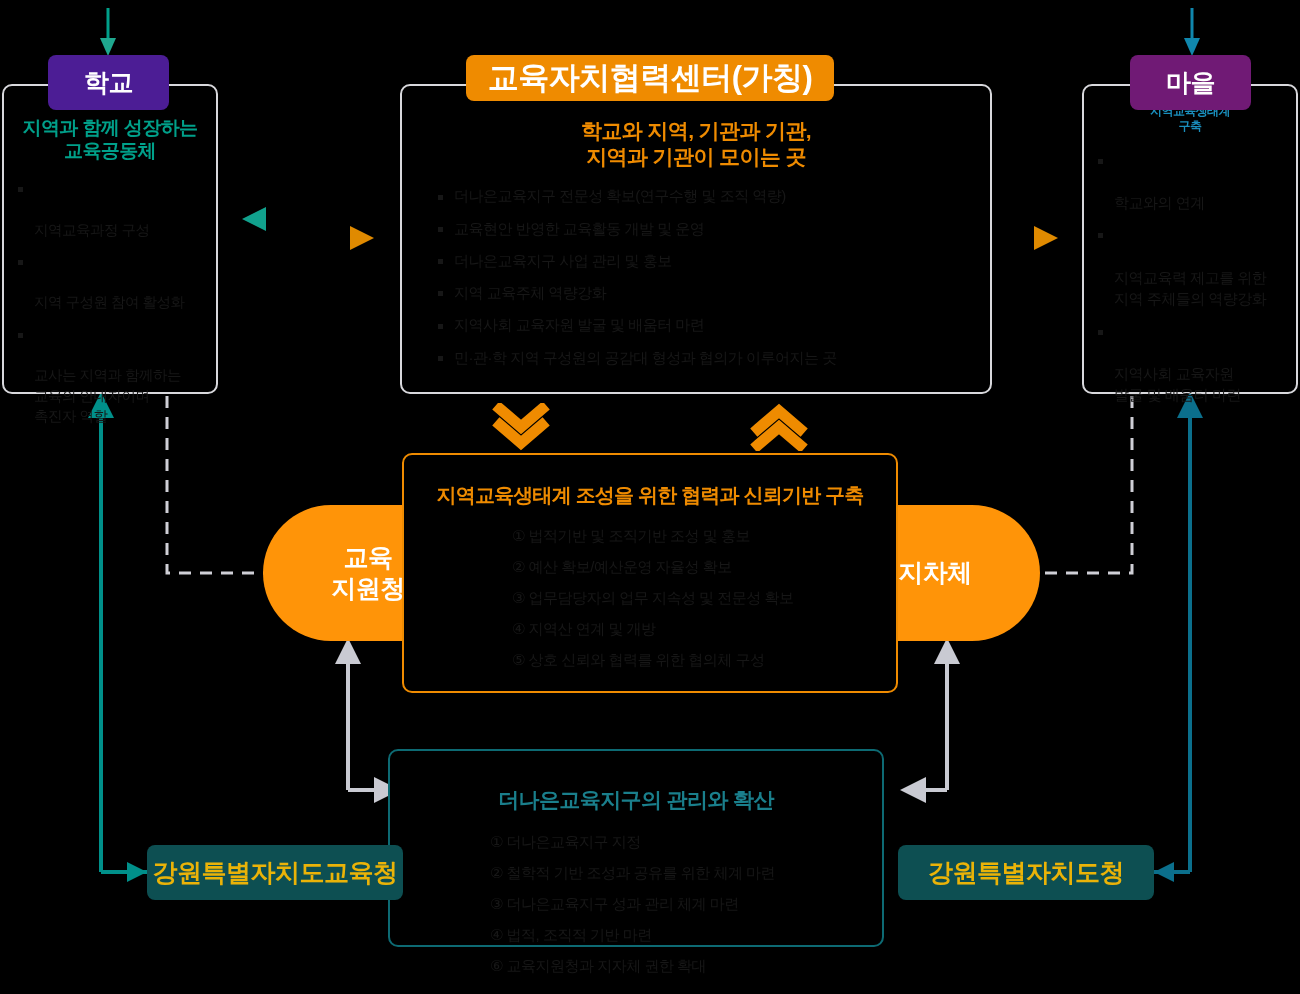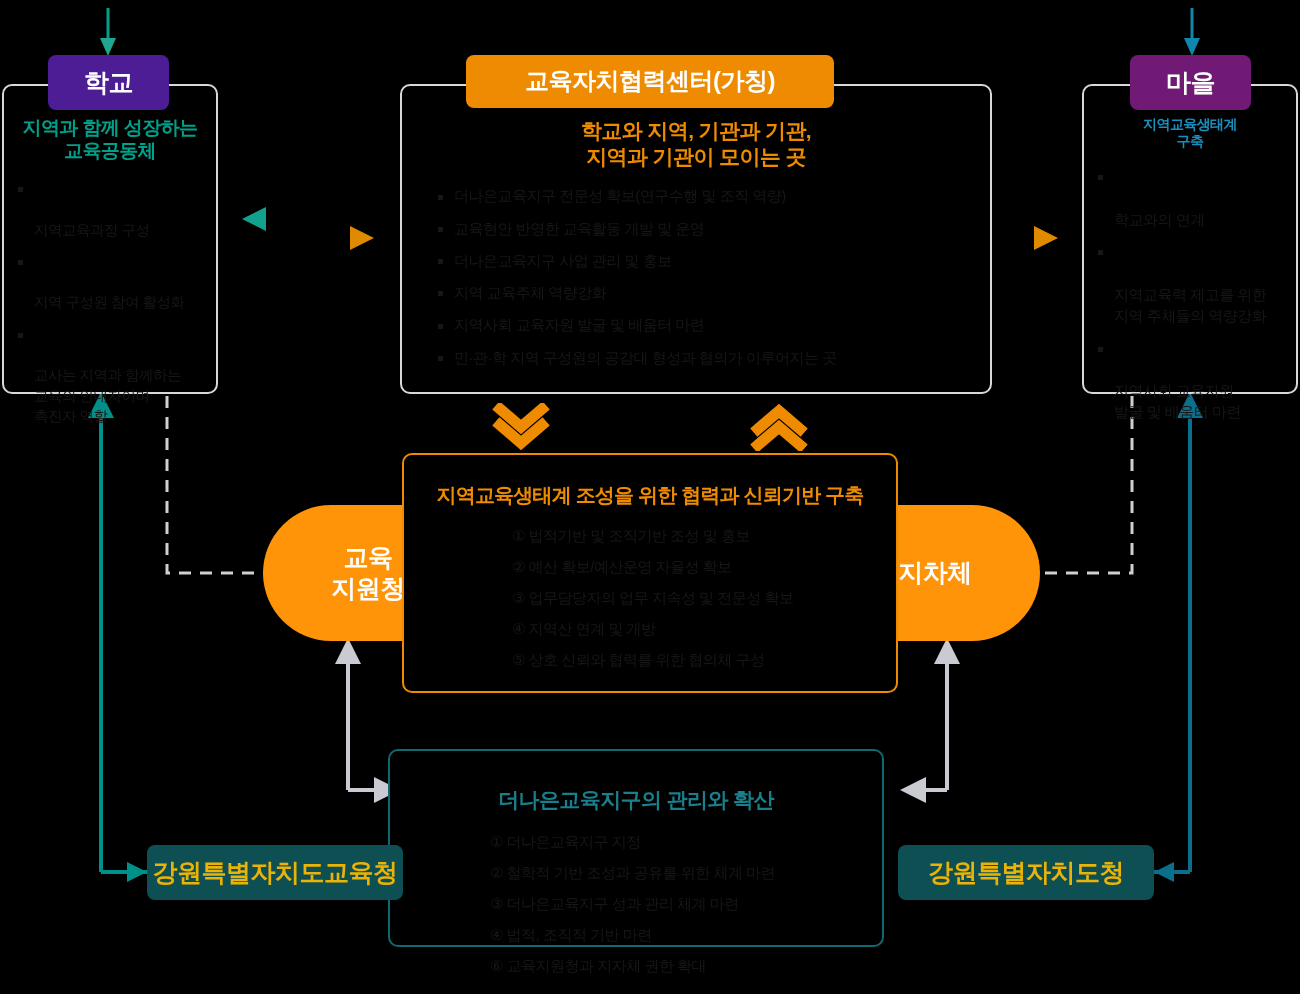--- a/index.html
+++ b/index.html
@@ -27,21 +27,21 @@
     border:2px solid #ef8b00;border-radius:10px;background:#000;box-sizing:border-box;z-index:6;
   }
 
   
   .chip{
     position:absolute;border-radius:8px;display:flex;align-items:center;justify-content:center;
     font-weight:bold;color:#fff;z-index:8;letter-spacing:-0.5px;
     text-align:center;line-height:1.1;
   }
   .chip-school{left:48px;top:55px;width:121px;height:55px;background:#4c1d95;font-size:25px;}
-  .chip-center{left:466px;top:55px;width:368px;height:53px;background:#ef8b00;font-size:24px;}
+  .chip-center{left:466px;top:55px;width:368px;height:46px;background:#ef8b00;font-size:31px;}
   .chip-village{left:1130px;top:55px;width:121px;height:55px;background:#701a75;font-size:25px;}
 
   
   .pill{
     position:absolute;background:#FF9408;display:flex;align-items:center;justify-content:center;
     color:#fff;font-weight:bold;font-size:25px;text-align:center;line-height:1.25;
     z-index:4;letter-spacing:-0.5px;
   }
   .pill-left{left:263px;top:505px;width:210px;height:136px;
     border-top-left-radius:68px;border-bottom-left-radius:68px;}
@@ -56,21 +56,21 @@
   }
   .gov-left{left:147px;top:845px;width:256px;height:55px;}
   .gov-right{left:898px;top:845px;width:256px;height:55px;}
 
   
   .p-title{
     text-align:center;font-weight:bold;line-height:1.22;letter-spacing:-0.6px;
   }
   .panel-school .p-title{color:#00a08a;font-size:19px;margin:30px 10px 16px;}
   .panel-center .p-title{color:#ef8b00;font-size:21px;margin:32px 10px 16px;}
-  .panel-village .p-title{color:#1a8fbd;font-size:14px;margin:30px 10px 16px;}
+  .panel-village .p-title{color:#1a8fbd;font-size:12px;margin:18px 10px 16px;}
   .panel-bottom .p-title{color:#1a7f8c;font-size:21px;margin:36px 10px 18px;}
   .panel-mid .p-title{color:#ef8b00;font-size:20px;margin:28px 10px 18px;letter-spacing:-0.8px;}
 
   ul.bullets{list-style:none;margin:0;padding:0;}
   ul.bullets li{
     position:relative;color:#171717;line-height:1.42;letter-spacing:-0.5px;
   }
   ul.bullets li .bul{
     position:absolute;left:0;top:0.62em;width:5px;height:5px;background:#171717;
   }

